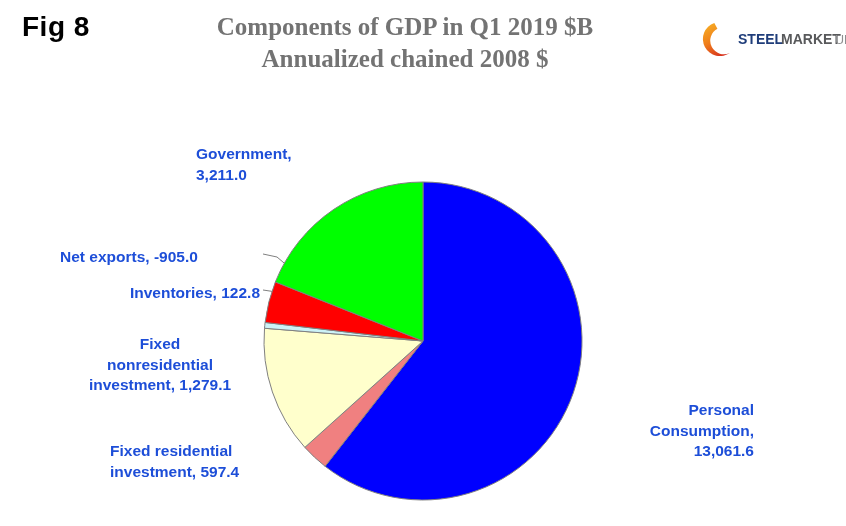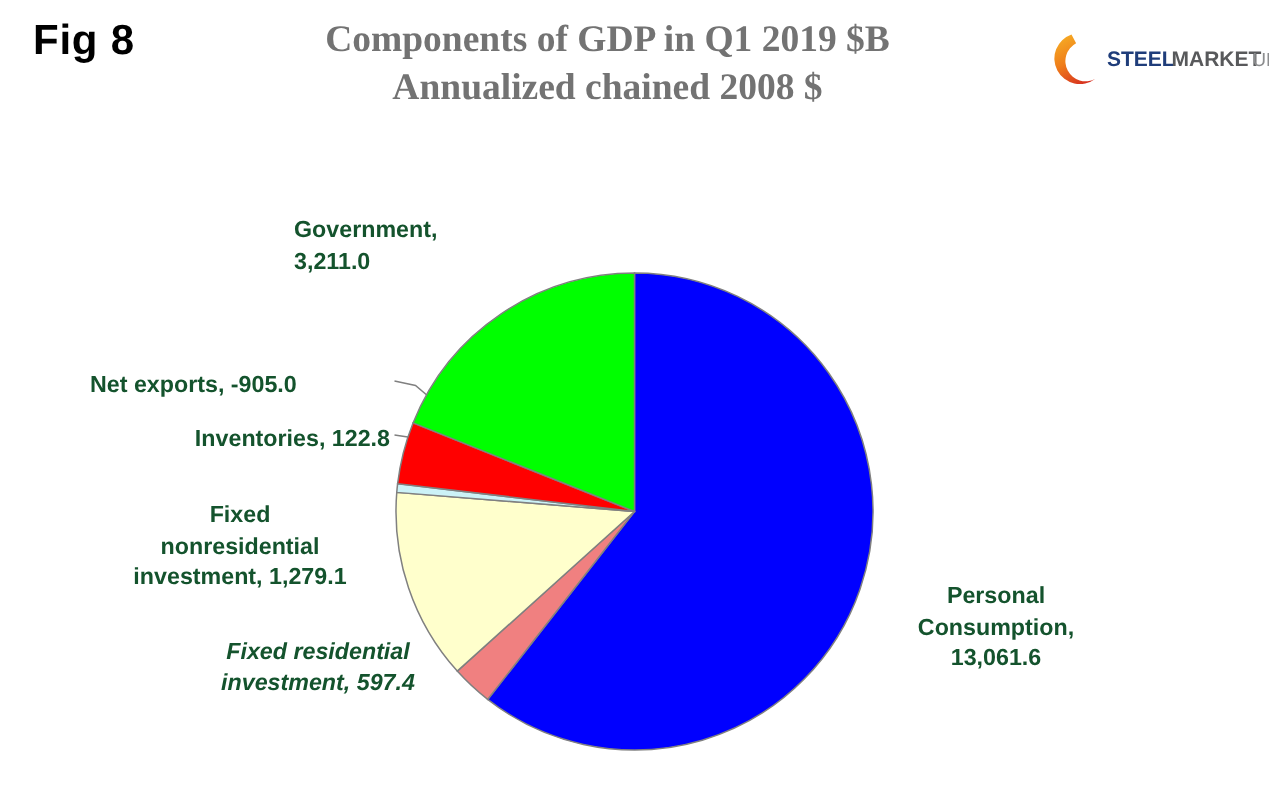--- a/index.html
+++ b/index.html
@@ -64,41 +64,41 @@
   }
   #pie-svg { display: block; }
 
   
   .slice-label {
     position: absolute;
     font-family: "Liberation Sans", sans-serif;
     font-weight: bold;
     font-size: 15.5px;
     line-height: 1.33;
-    color: #14532d;
+    color: #1d4ed8;
     white-space: pre;
   }
 
   #label-government {
     left: 196px; top: 144px; width: 196px;
   }
   #label-net-exports {
     left: 60px; top: 247px; width: 200px; text-align: left;
   }
   #label-inventories {
     left: 60px; top: 283px; width: 200px; text-align: right;
   }
   #label-fixed-nonres {
     left: 46px; top: 334px; width: 228px; text-align: center;
   }
   #label-fixed-res {
-    left: 110px; top: 425px; width: 204px; text-align: center; font-style: italic;
+    left: 110px; top: 441px; width: 204px; 
   }
   #label-personal-consumption {
-    left: 574px; top: 388px; width: 180px; text-align: center;
+    left: 574px; top: 400px; width: 180px; text-align: right;
   }
 </style>
 </head>
 <body>
 
 <div id="fig-number">Fig 8</div>
 
 <div id="chart-title">
   <span class="line">Components of GDP in Q1 2019 $B</span>
   <span class="line">Annualized chained 2008 $</span>

